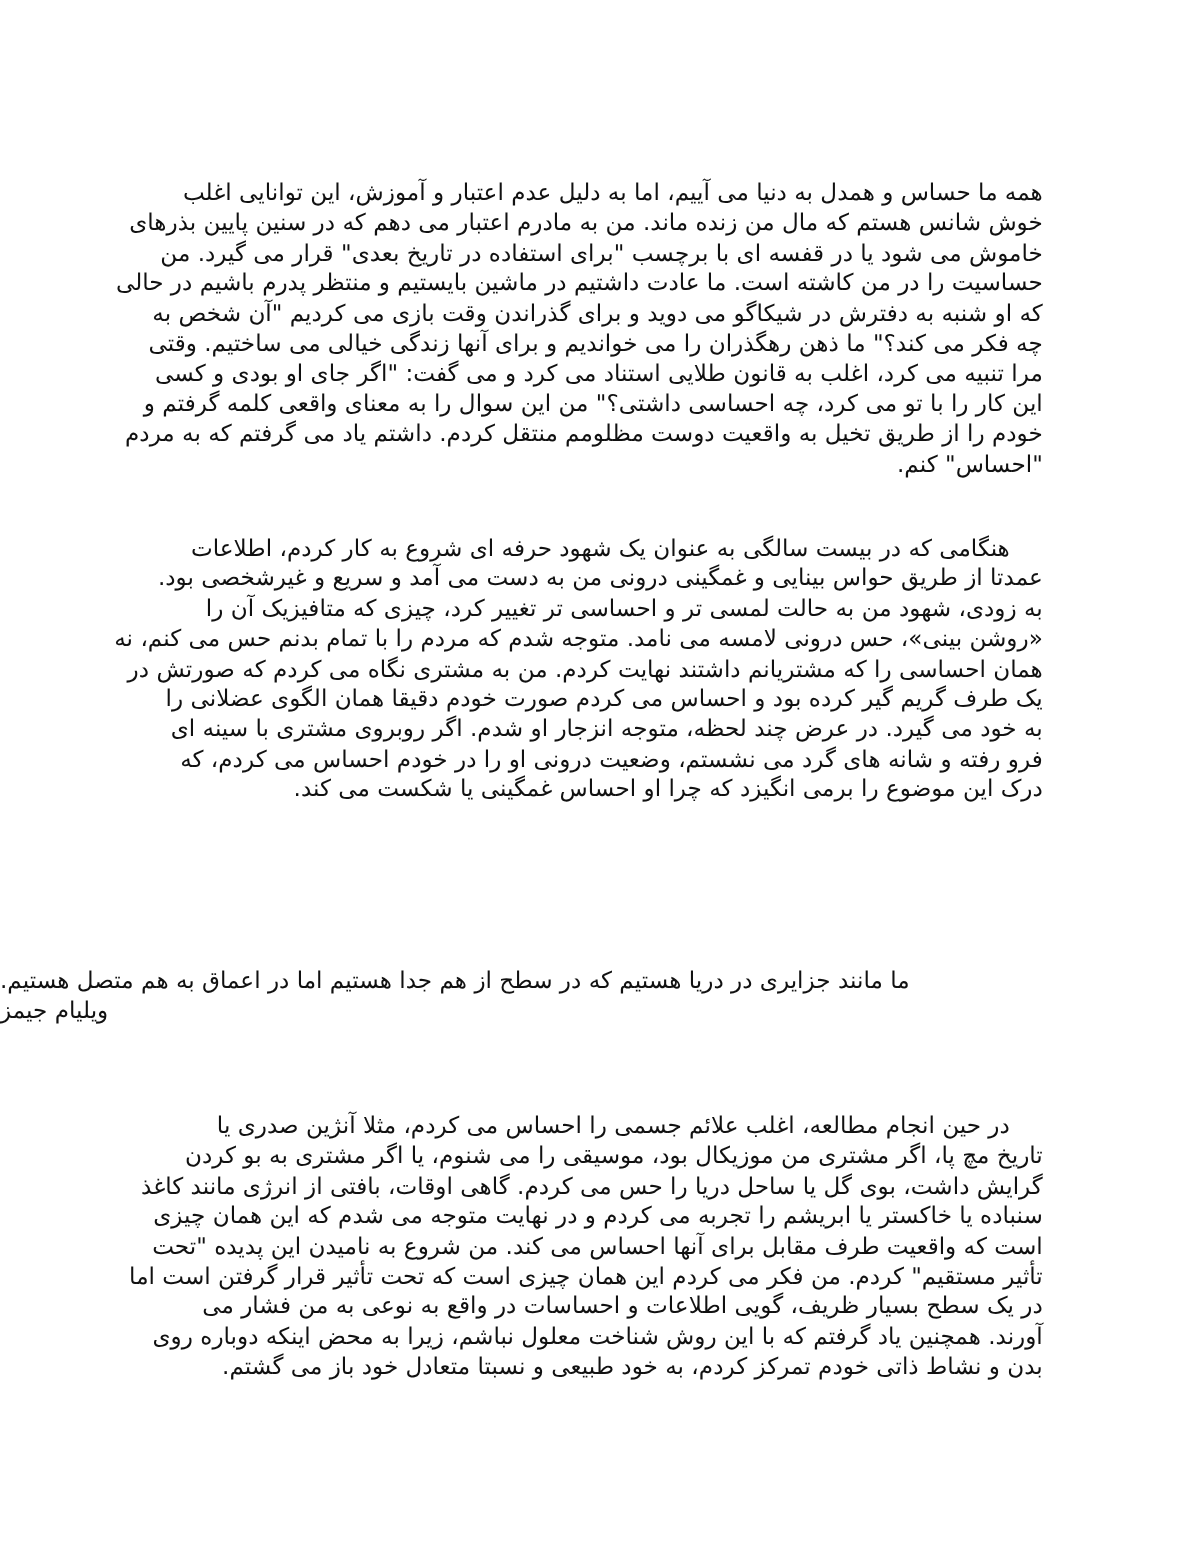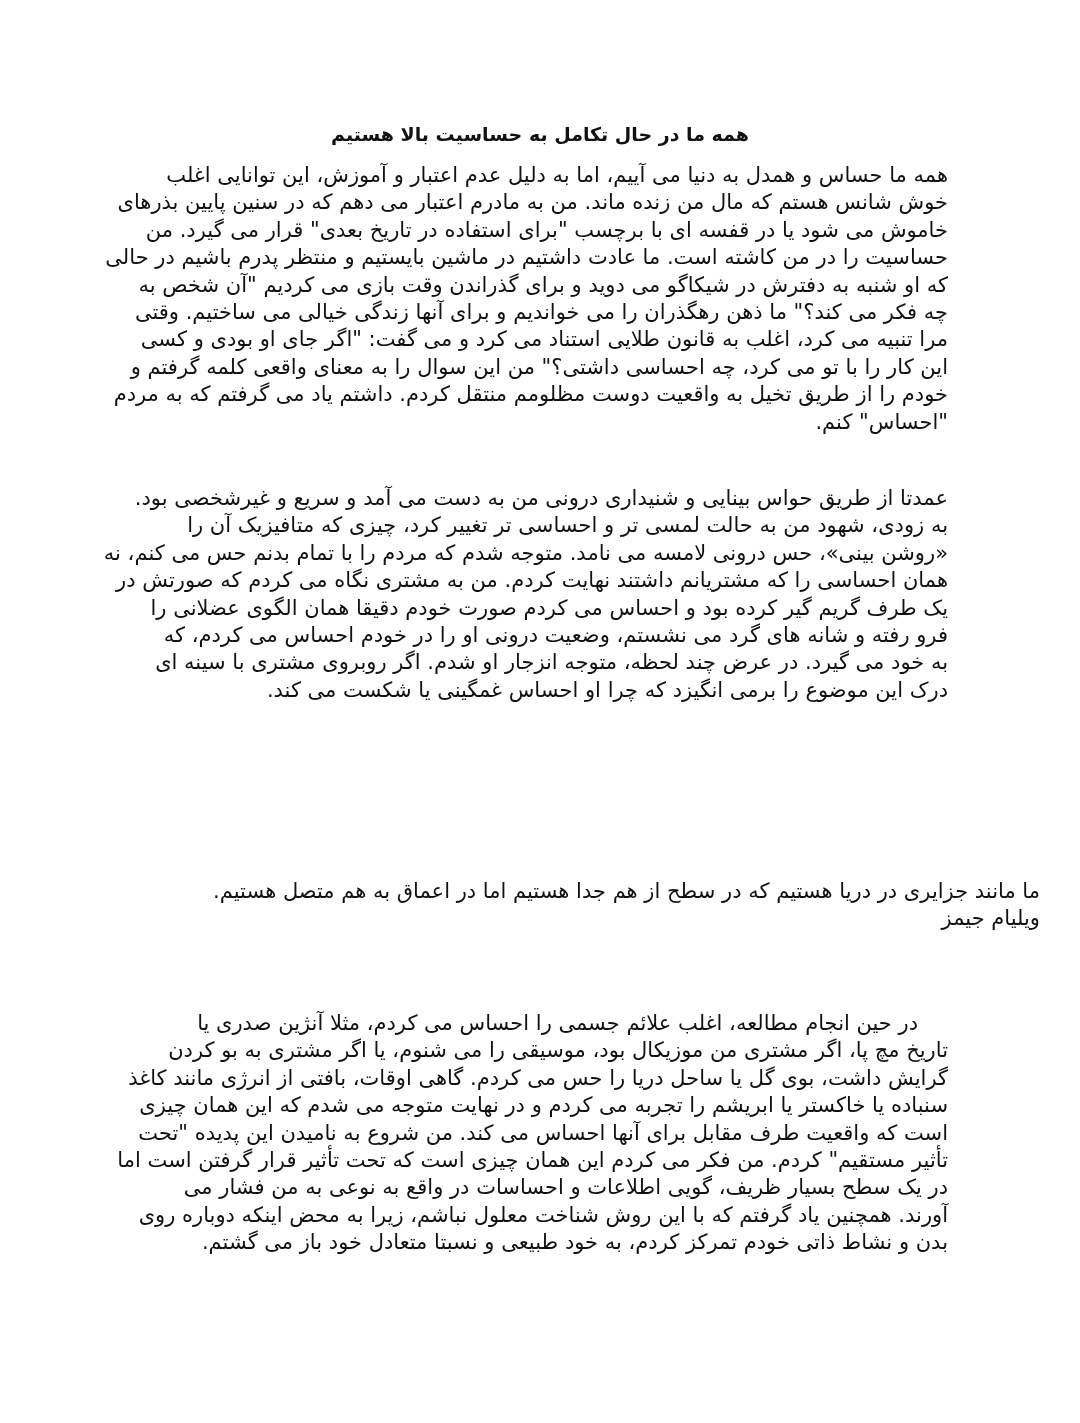--- a/index.html
+++ b/index.html
@@ -6,50 +6,50 @@
     body { width: 1080px; height: 1423px; position: relative; overflow: hidden;
            font-family: "DejaVu Sans", "Liberation Sans", sans-serif; color: #111; }
     .page { position: absolute; left: 0; top: 0; width: 1080px; height: 1423px; }
     .title { position: absolute; top: 120px; left: 0; width: 1080px; text-align: center;
              direction: rtl; font-weight: bold; font-size: 19px; line-height: 28px; }
     .block { position: absolute; direction: rtl; font-size: 21px; }
     .line { display: block; white-space: nowrap; height: 27.4px; line-height: 27.4px; }
     .p1 { top: 162px; right: 132px; width: 850px; }
     .p2 { top: 485px; right: 132px; width: 860px; }
     .quote { top: 878px; left: 0; width: 1080px; }
-    .quote .line { text-align: right; padding-right: 40px; padding-left: 32px; }
+    .quote .line { text-align: left; padding-right: 40px; }
     .p3 { top: 1010px; right: 132px; width: 860px; }
   </style>
 </head>
 <body>
 
 <div class="page">
-  <div class="title">همه ما در حال تکامل به حساسیت بالا هستیم</div>
 
   <div class="block p1">
     <span class="line">همه ما حساس و  همدل به دنیا می آییم، اما به دلیل عدم اعتبار و آموزش، این توانایی اغلب</span>
     <span class="line">خوش شانس هستم که مال من زنده ماند. من به مادرم اعتبار می دهم که در سنین پایین بذرهای</span>
     <span class="line">خاموش می شود یا در  قفسه ای با برچسب "برای استفاده در تاریخ بعدی" قرار می گیرد. من</span>
     <span class="line">حساسیت را در من کاشته است. ما عادت داشتیم در ماشین بایستیم و منتظر پدرم باشیم در حالی</span>
     <span class="line">که او شنبه به دفترش در شیکاگو می دوید و برای گذراندن وقت بازی می کردیم "آن شخص به</span>
     <span class="line">چه فکر می کند؟" ما ذهن رهگذران را می خواندیم و برای آنها زندگی خیالی می ساختیم. وقتی</span>
     <span class="line">مرا تنبیه می کرد، اغلب به قانون طلایی استناد می کرد و می گفت: "اگر جای او بودی و کسی</span>
     <span class="line">این کار را با تو می کرد، چه احساسی داشتی؟" من این سوال را به معنای واقعی کلمه گرفتم و</span>
     <span class="line">خودم را از طریق تخیل به واقعیت دوست مظلومم منتقل کردم. داشتم یاد می گرفتم که به مردم</span>
     <span class="line">"احساس" کنم.</span>
   </div>
 
   <div class="block p2">
-    <span class="line">عمدتا از طریق حواس بینایی و شنیداری درونی من به دست می آمد و سریع و  غیرشخصی بود.</span>
+    <span class="line" style="padding-right:30px">هنگامی که در بیست سالگی به عنوان یک شهود حرفه ای شروع به کار کردم، اطلاعات</span>
+    <span class="line">عمدتا از طریق حواس بینایی و غمگینی درونی من به دست می آمد و سریع و  غیرشخصی بود.</span>
     <span class="line">به زودی، شهود من به حالت لمسی تر و احساسی تر تغییر کرد، چیزی که متافیزیک آن را</span>
     <span class="line">«روشن بینی»، حس درونی لامسه می نامد. متوجه شدم که مردم را با تمام بدنم حس می کنم، نه</span>
     <span class="line">همان احساسی را که مشتریانم داشتند نهایت کردم. من به مشتری نگاه می کردم که صورتش در</span>
     <span class="line">یک طرف گریم گیر کرده بود و احساس می کردم صورت خودم دقیقا همان الگوی عضلانی را</span>
+    <span class="line">به خود می گیرد. در عرض چند لحظه، متوجه انزجار او شدم. اگر روبروی مشتری با سینه ای</span>
     <span class="line">فرو رفته و شانه های گرد می نشستم، وضعیت درونی او را در خودم احساس می کردم، که</span>
-    <span class="line">به خود می گیرد. در عرض چند لحظه، متوجه انزجار او شدم. اگر روبروی مشتری با سینه ای</span>
     <span class="line">درک این موضوع را برمی انگیزد که چرا او احساس غمگینی یا شکست می کند.</span>
   </div>
 
   <div class="block quote">
     <span class="line">ما مانند جزایری در دریا هستیم که در سطح از هم جدا هستیم اما در اعماق به هم متصل هستیم.</span>
     <span class="line">ویلیام جیمز</span>
   </div>
 
   <div class="block p3">
     <span class="line" style="padding-right:30px">در حین انجام مطالعه، اغلب علائم جسمی را احساس می کردم، مثلا آنژین صدری یا</span>

